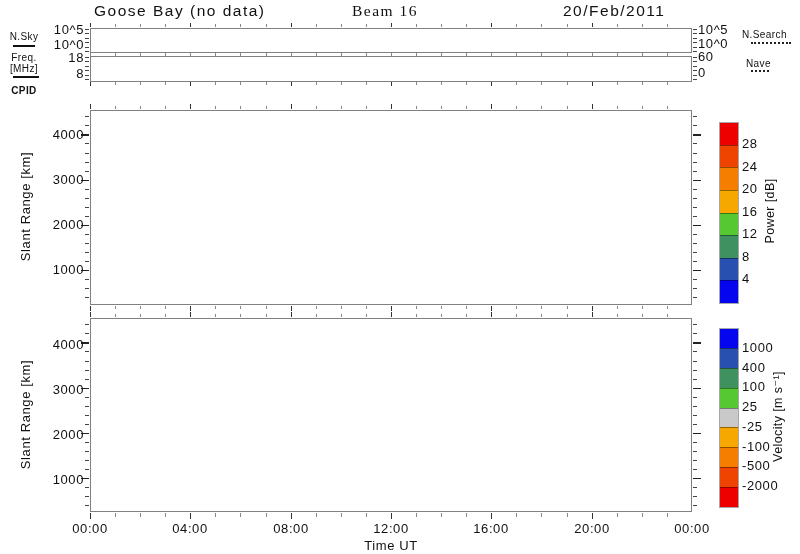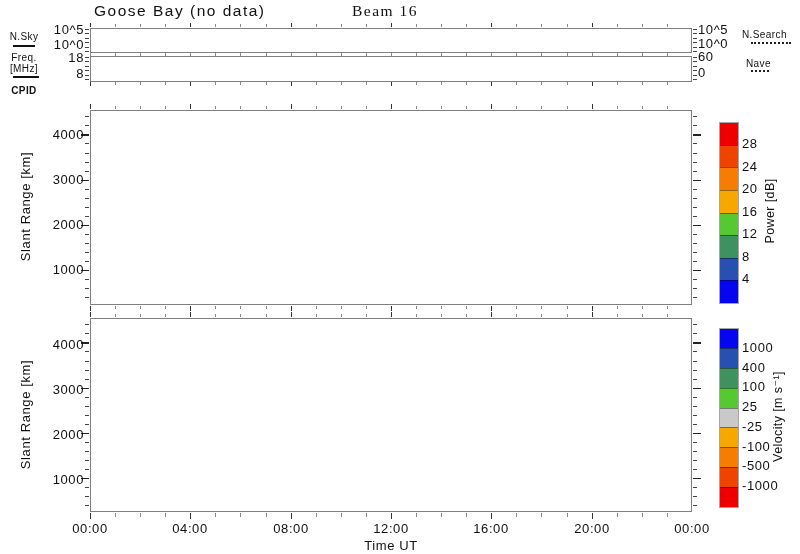--- a/index.html
+++ b/index.html
@@ -32,20 +32,21 @@
   .cbar .seg + .seg{border-top:1px solid rgba(0,0,0,0.4);}
   .cblbl{position:absolute;left:742px;font-size:13px;letter-spacing:0.6px;white-space:nowrap;}
 </style>
 </head>
 <body>
 
 <div class="fig">
 
   <div class="abs hdr" style="left:94px;top:2px;">Goose Bay (no data)</div>
   <div class="abs hdr" style="left:352px;top:2px;font-family:Liberation Serif, serif;">Beam 16</div>
+  <div class="abs hdr" style="left:563px;top:2px;">20/Feb/2011</div>
 
   <div class="panel" style="top:28px;height:25px;"></div>
   <div class="panel" style="top:56px;height:26px;"></div>
 
   <div class="xmin" style="top:24px;height:3px;"></div>
   <div class="xmaj" style="top:23px;height:4px;"></div>
   <div class="xmin" style="top:53px;height:3px;"></div>
   <div class="xmin" style="top:82px;height:3px;"></div>
   <div class="xmaj" style="top:82px;height:4px;"></div>
 
@@ -143,16 +144,16 @@
     <div class="seg" style="background: rgb(238, 68, 0);"></div>
     <div class="seg" style="background: rgb(238, 0, 0);"></div>
   </div>
   <div class="cblbl" style="top:340px;">1000</div>
   <div class="cblbl" style="top:360px;">400</div>
   <div class="cblbl" style="top:379px;">100</div>
   <div class="cblbl" style="top:399px;">25</div>
   <div class="cblbl" style="top:419px;">-25</div>
   <div class="cblbl" style="top:439px;">-100</div>
   <div class="cblbl" style="top:458px;">-500</div>
-  <div class="cblbl" style="top:478px;">-1000</div>
+  <div class="cblbl" style="top:478px;">-2000</div>
   <div class="abs lbl rot" style="left:707px;top:409px;width:140px;font-size:12.5px;">Velocity [m s⁻¹]</div>
 
 </div>
 
 </body></html>

